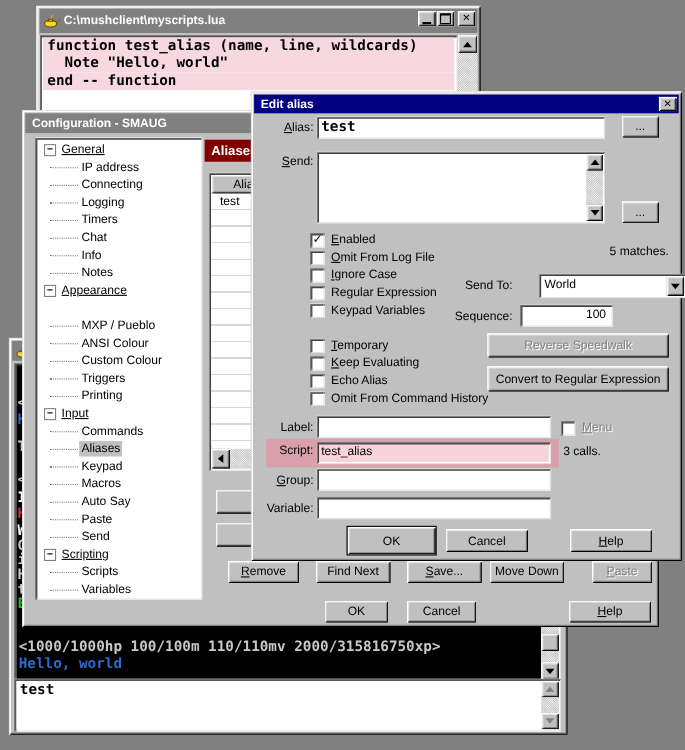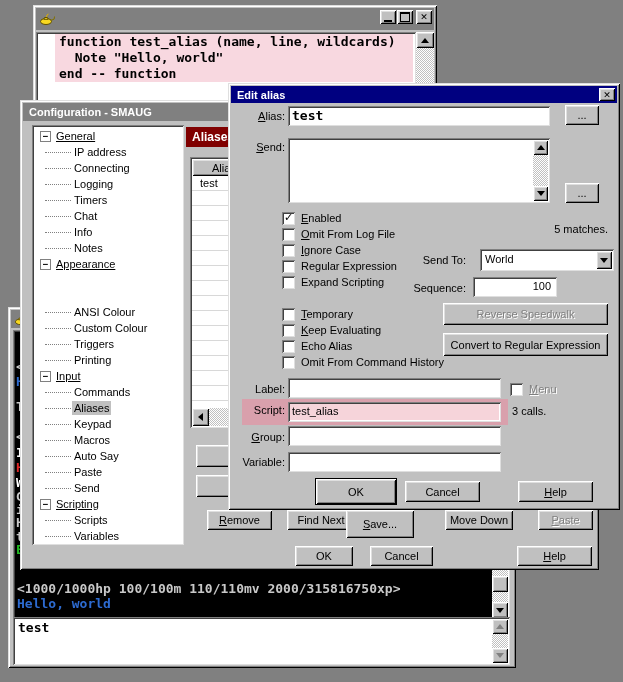--- a/index.html
+++ b/index.html
@@ -41,21 +41,21 @@
         font:bold 9px/8px "DejaVu Sans Mono",monospace;text-align:center;color:#000;}
   .twig{position:absolute;left:13px;top:8px;width:26px;height:1px;border-top:1px dotted #808080;}
   .tu{width:0;height:0;border:4px solid transparent;border-top:none;border-bottom:5px solid #000;}
   .td{width:0;height:0;border:4px solid transparent;border-bottom:none;border-top:5px solid #000;}
   .tl{width:0;height:0;border:4px solid transparent;border-left:none;border-right:5px solid #000;}
   .tr{width:0;height:0;border:4px solid transparent;border-right:none;border-left:5px solid #000;}
   .dimu{border-bottom-color:#808080;}
   .dimd{border-top-color:#808080;}
   .codeline{position:absolute;left:3px;right:3px;height:16px;line-height:16px;padding-left:4px;
             font:bold 13px "DejaVu Sans Mono",monospace;color:#000;white-space:pre;}
-  .pink{background:#f8d8e0;margin-left:16px;}
+  .pink{background:#f8d8e0;}
   .outtxt{position:absolute;left:2px;font:bold 13px "DejaVu Sans Mono",monospace;white-space:pre;}
   .stripch{position:absolute;left:1px;font:bold 13px "DejaVu Sans Mono",monospace;}
   .wbtn{position:absolute;top:2px;width:16px;height:14px;}
   .heading{position:absolute;background:#800000;color:#fff;display:flex;align-items:center;
            font:bold 12px "Liberation Sans",sans-serif;padding-left:6px;}
   .listbody{position:absolute;background:repeating-linear-gradient(to bottom,#fff 0 14px,#d8d8d8 14px 15px);}
 </style>
 </head>
 <body>
 
@@ -116,20 +116,21 @@
   <div class="win" style="left:33px;top:5px;width:404px;height:112px">
     <div class="tbar gray" style="left:3px;top:3px;right:3px;height:22px">
       <span style="display:inline-flex;">
         <svg width="16" height="16" viewBox="0 0 16 16">
           <path d="M2 9 h11 q3 0 2.5-3.5" stroke="#807000" fill="none"></path>
           <ellipse cx="7" cy="10.5" rx="5.5" ry="3" fill="#f8d820" stroke="#605000"></ellipse>
           <path d="M5.5 6.5 h3 l.6 1.8 h-4.2 z" fill="#f8d820" stroke="#605000"></path>
           <path d="M7.5 6 q0-2.5 2-3" stroke="#e0b000" fill="none"></path>
         </svg>
       </span>
+      <span class="title-txt">C:\mushclient\myscripts.lua</span>
       <div class="btn wbtn" style="right:38px">
         <div style="width:8px;height:2px;background:#000;margin-top:7px"></div>
       </div>
       <div class="btn wbtn" style="right:21px">
         <div style="width:8px;height:7px;border:1px solid #000;border-top-width:2px"></div>
       </div>
       <div class="btn wbtn" style="right:2px">
         <span style="font:bold 9px 'DejaVu Sans',sans-serif">✕</span>
       </div>
     </div>
@@ -180,20 +181,24 @@
           <span class="tlab">Info</span>
         </div>
       <div class="trow c" style="top:115px">
           <span class="twig"></span>
           <span class="tlab">Notes</span>
         </div>
       <div class="trow g" style="top:131px">
           <span class="ebox">−</span>
           <span class="tlab">Appearance</span>
         </div>
+      <div class="trow c" style="top:163px">
+          <span class="twig"></span>
+          <span class="tlab">MXP / Pueblo</span>
+        </div>
       <div class="trow c" style="top:179px">
           <span class="twig"></span>
           <span class="tlab">ANSI Colour</span>
         </div>
       <div class="trow c" style="top:195px">
           <span class="twig"></span>
           <span class="tlab">Custom Colour</span>
         </div>
       <div class="trow c" style="top:211px">
           <span class="twig"></span>
@@ -272,21 +277,21 @@
 
     <div class="btn" style="left:176px;top:345px;width:90px;height:22px"></div>
     <div class="btn" style="left:176px;top:375px;width:90px;height:22px"></div>
 
     <div class="btn" style="left:187px;top:410px;width:65px;height:20px">
         <div class="mn">Remove</div>
       </div>
     <div class="btn" style="left:267px;top:410px;width:68px;height:20px">
         <div>Find Next</div>
       </div>
-    <div class="btn" style="left:326px;top:410px;width:68px;height:28px">
+    <div class="btn" style="left:350px;top:410px;width:68px;height:20px">
         <div class="mn">Save...</div>
       </div>
     <div class="btn" style="left:425px;top:410px;width:68px;height:20px">
         <div>Move Down</div>
       </div>
     <div class="btn" style="left:518px;top:410px;width:55px;height:20px">
         <div class="mn dis">Paste</div>
       </div>
 
     <div class="btn" style="left:275px;top:446px;width:58px;height:20px">
@@ -345,21 +350,21 @@
     <div class="cbrow" style="top:159px">
       <span class="cb"></span>
       <span class="mn" style="display:inline-block">Ignore Case</span>
       </div>
     <div class="cbrow" style="top:175px">
       <span class="cb"></span>
       <span style="display:inline-block">Regular Expression</span>
       </div>
     <div class="cbrow" style="top:191px">
       <span class="cb"></span>
-      <span style="display:inline-block">Expand Scripting</span>
+      <span style="display:inline-block">Keypad Variables</span>
       </div>
     <div class="cbrow" style="top:223px">
       <span class="cb"></span>
       <span class="mn" style="display:inline-block">Temporary</span>
       </div>
     <div class="cbrow" style="top:239px">
       <span class="cb"></span>
       <span class="mn" style="display:inline-block">Keep Evaluating</span>
       </div>
     <div class="cbrow" style="top:255px">
@@ -367,21 +372,21 @@
       <span style="display:inline-block">Echo Alias</span>
       </div>
     <div class="cbrow" style="top:271px">
       <span class="cb"></span>
       <span style="display:inline-block">Omit From Command History</span>
       </div>
 
     <div class="rlab" style="left:280px;top:140px;width:100px">5 matches.</div>
 
     <div class="rlab" style="left:168px;top:171px;width:70px">Send To:</div>
-    <div class="sunken" style="left:252px;top:166px;width:134px;height:22px">
+    <div class="sunken" style="left:262px;top:166px;width:134px;height:22px">
       <span class="lbl" style="left:5px;top:4px">World</span>
       <div class="btn" style="right:2px;top:2px;width:16px;height:18px">
         <span class="td"></span>
       </div>
     </div>
 
     <div class="rlab" style="left:168px;top:199px;width:70px">Sequence:</div>
     <div class="sunken" style="left:245px;top:194px;width:84px;height:20px">
       <span class="lbl" style="right:6px;top:3px">100</span>
     </div>

